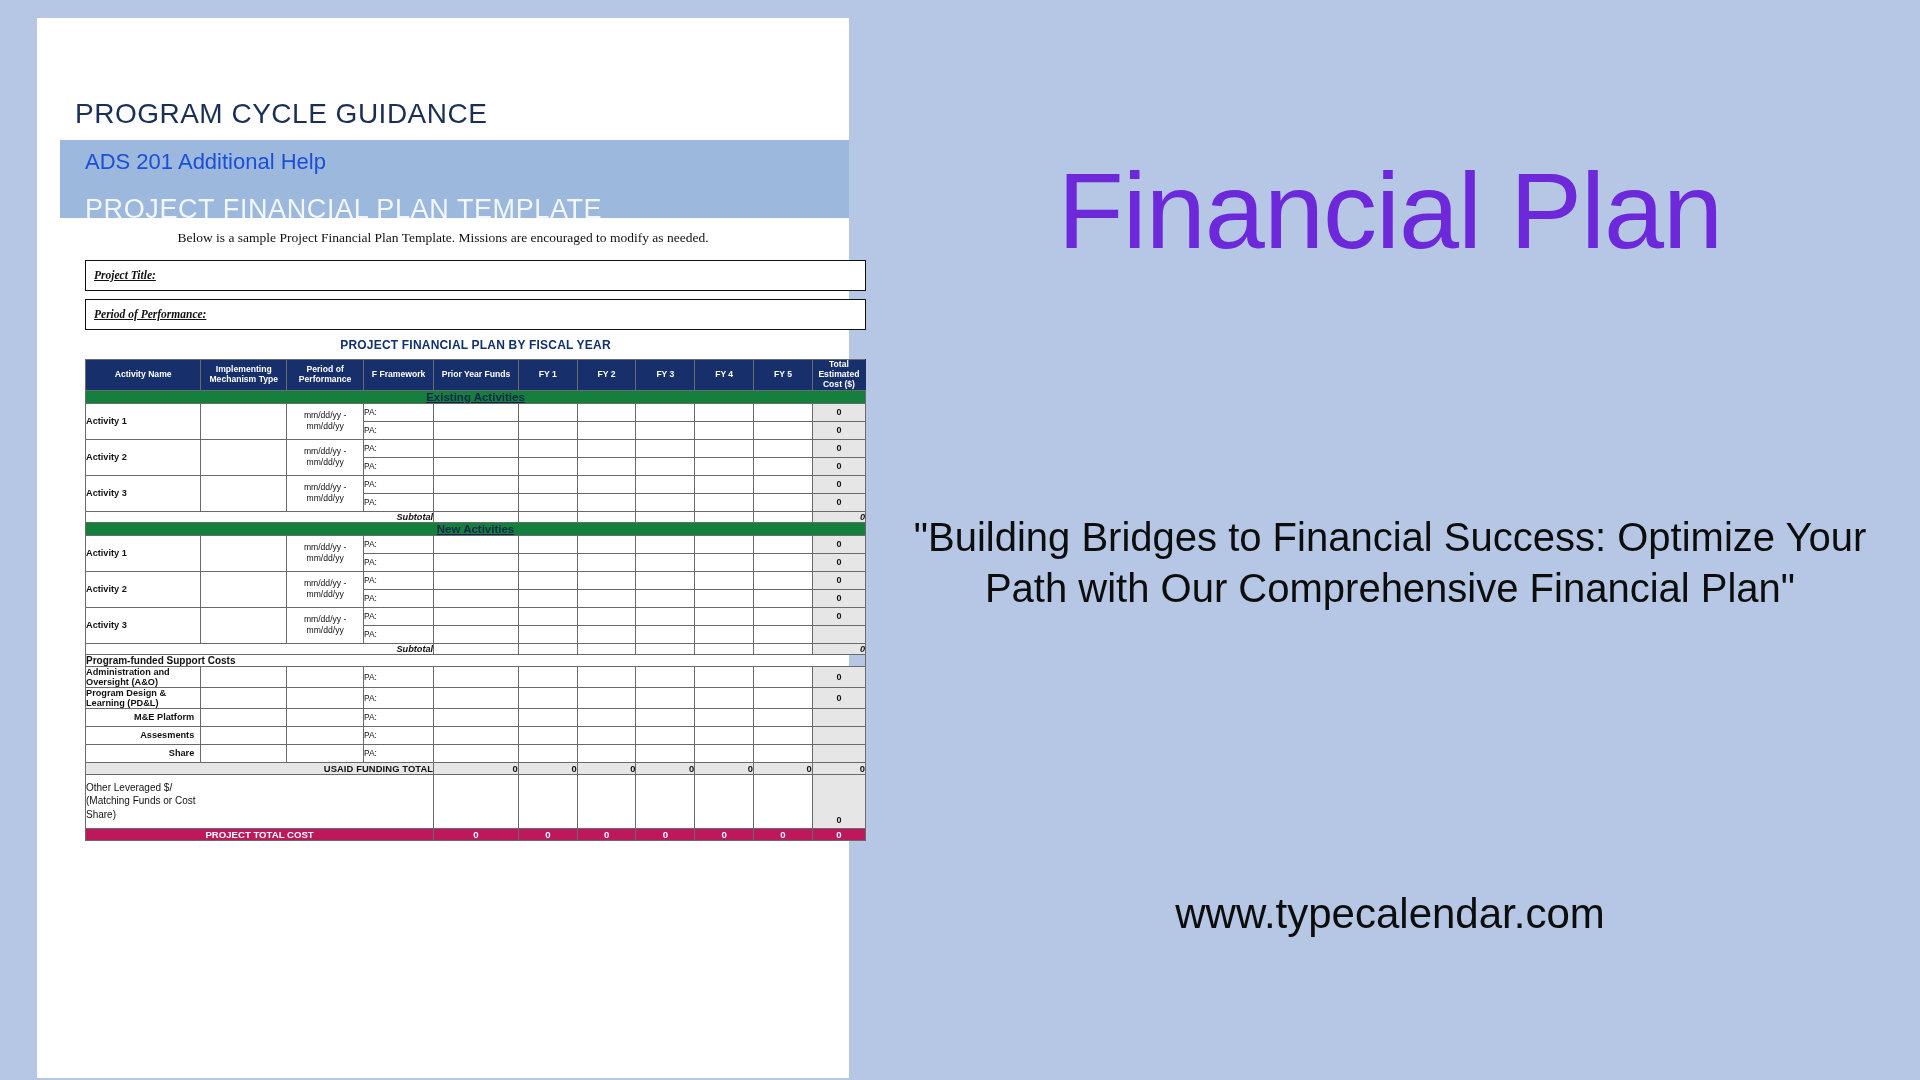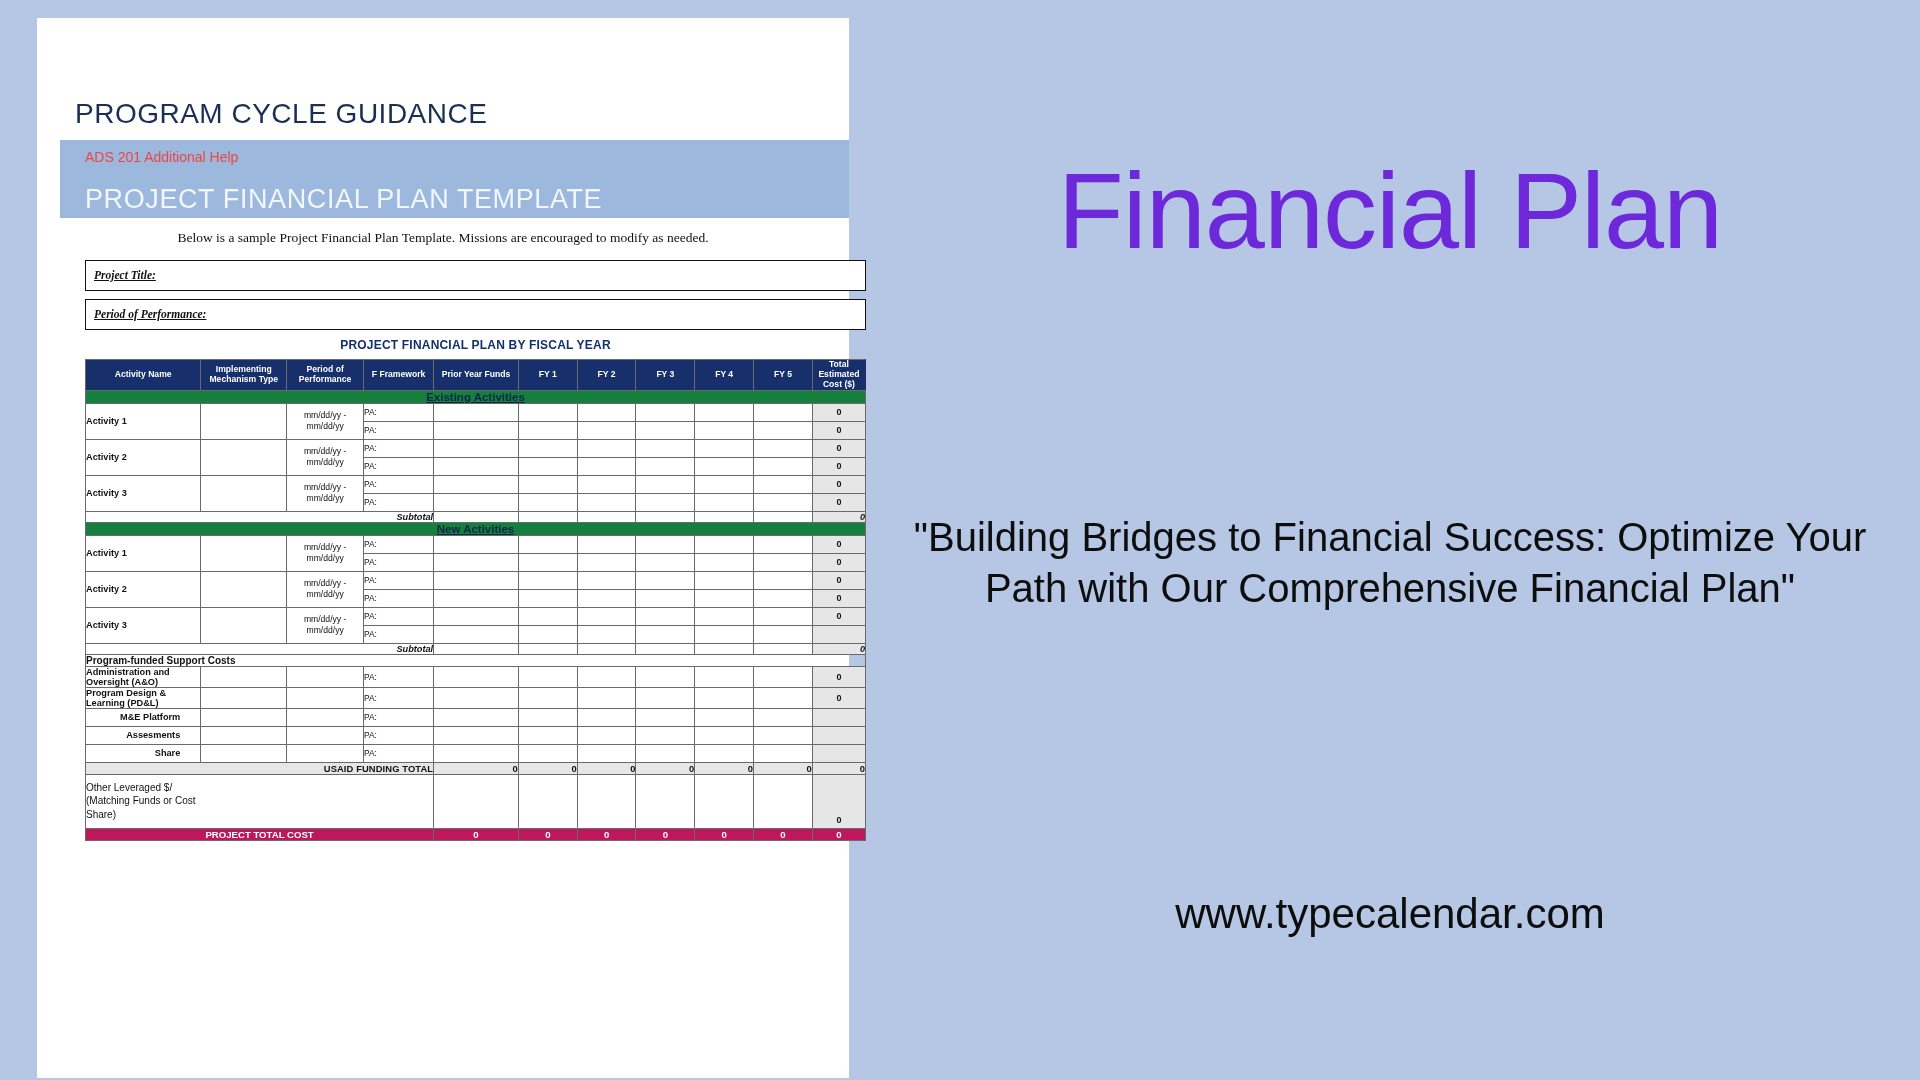--- a/index.html
+++ b/index.html
@@ -27,24 +27,24 @@
     position: absolute; left: 38px; top: 80px;
     font-size: 28px; letter-spacing: .5px; color: #1b2f56; font-weight: 400;
     white-space: nowrap;
   }
   .blue-band {
     position: absolute; left: 23px; top: 122px; width: 789px; height: 78px;
     background: #9cb8dd;
   }
   .ads-line {
     position: absolute; left: 48px; top: 131px;
-    font-size: 14px; color: #ef4444; font-weight: 400; white-space: nowrap;
+    font-size: 22px; color: #1d4ed8; font-weight: 400; white-space: nowrap;
   }
   .plan-title {
-    position: absolute; left: 48px; top: 166px;
+    position: absolute; left: 48px; top: 176px;
     font-size: 27px; color: #f2f7fd; letter-spacing: .6px; white-space: nowrap;
   }
   .sub-note {
     position: absolute; left: 0; top: 212px; width: 812px;
     text-align: center; font-size: 13.5px; color: #111;
     font-family: "Liberation Serif", serif;
   }
 
   
   .topbox {
@@ -80,21 +80,21 @@
     text-align: center; line-height: 1.15; padding: 4px 1px;
     border: 1px solid #17306b; border-right: 2px solid #e8eef9;
   }
   .hdr th:last-child { border-right: 1px solid #17306b; }
 
   .sect td {
     background: #15803d; font-weight: bold; font-size: 11.5px;
     text-align: center; color: #10244d; padding: 3px 0; text-decoration: underline;
   }
   .rowlbl { font-weight: bold; font-size: 9.2px; padding-left: 4px; }
-  .rowlbl.indent { text-align: right; padding-right: 20px; font-weight: bold; }
+  .rowlbl.indent { text-align: right; padding-right: 6px; font-weight: bold; }
   .dates { text-align: center; font-size: 8.6px; line-height: 1.25; padding: 2px 0; }
   .pa { font-size: 8.4px; padding-left: 3px; height: 18px; }
   .tot { background: #e6e6e6; text-align: center; font-weight: bold; font-size: 9px; }
   .subtot td {
     text-align: right; font-style: italic; font-weight: bold; font-size: 9.2px;
     padding-right: 4px;
   }
   .sectlbl td { font-weight: bold; font-size: 10px; padding: 3px 0 3px 4px; }
   .grandlbl td {
     background: #e6e6e6; text-align: right; font-weight: bold; font-size: 9.4px;

